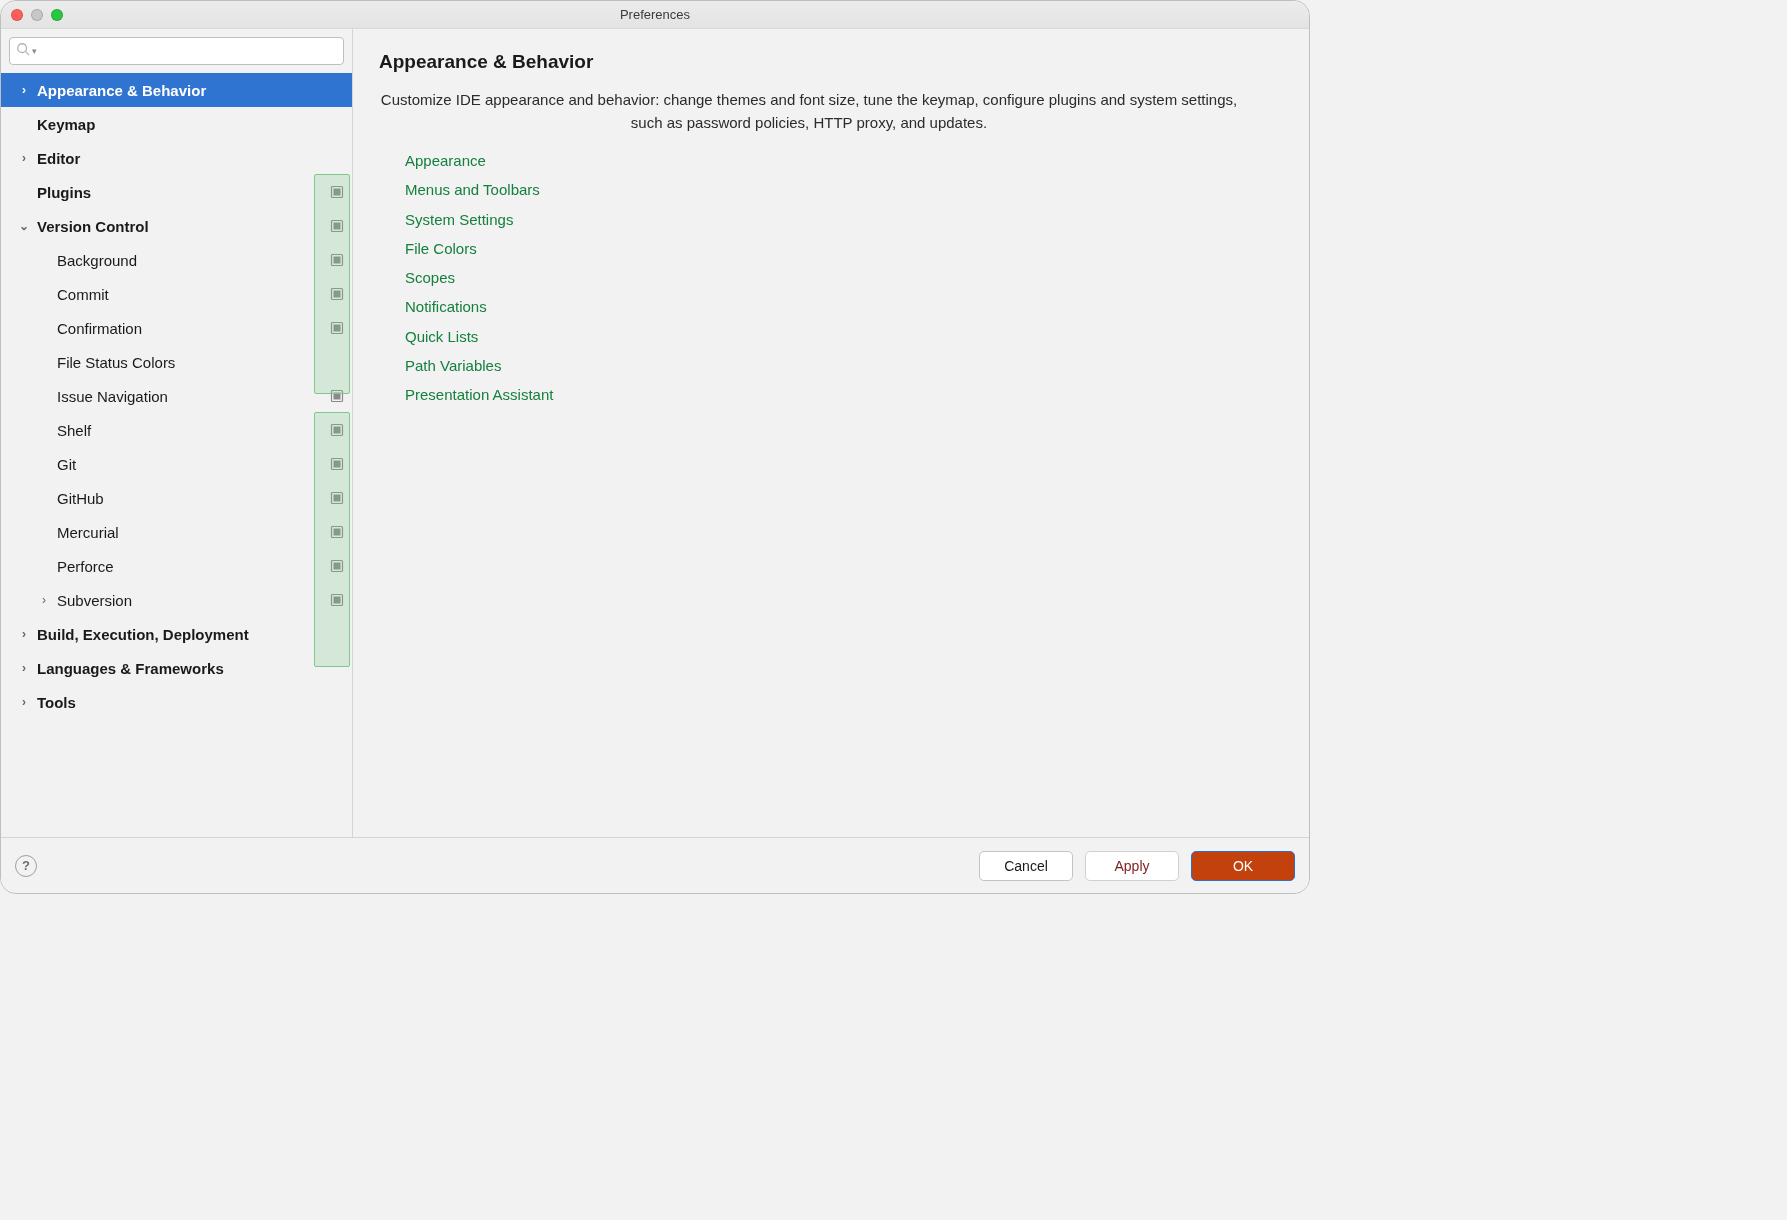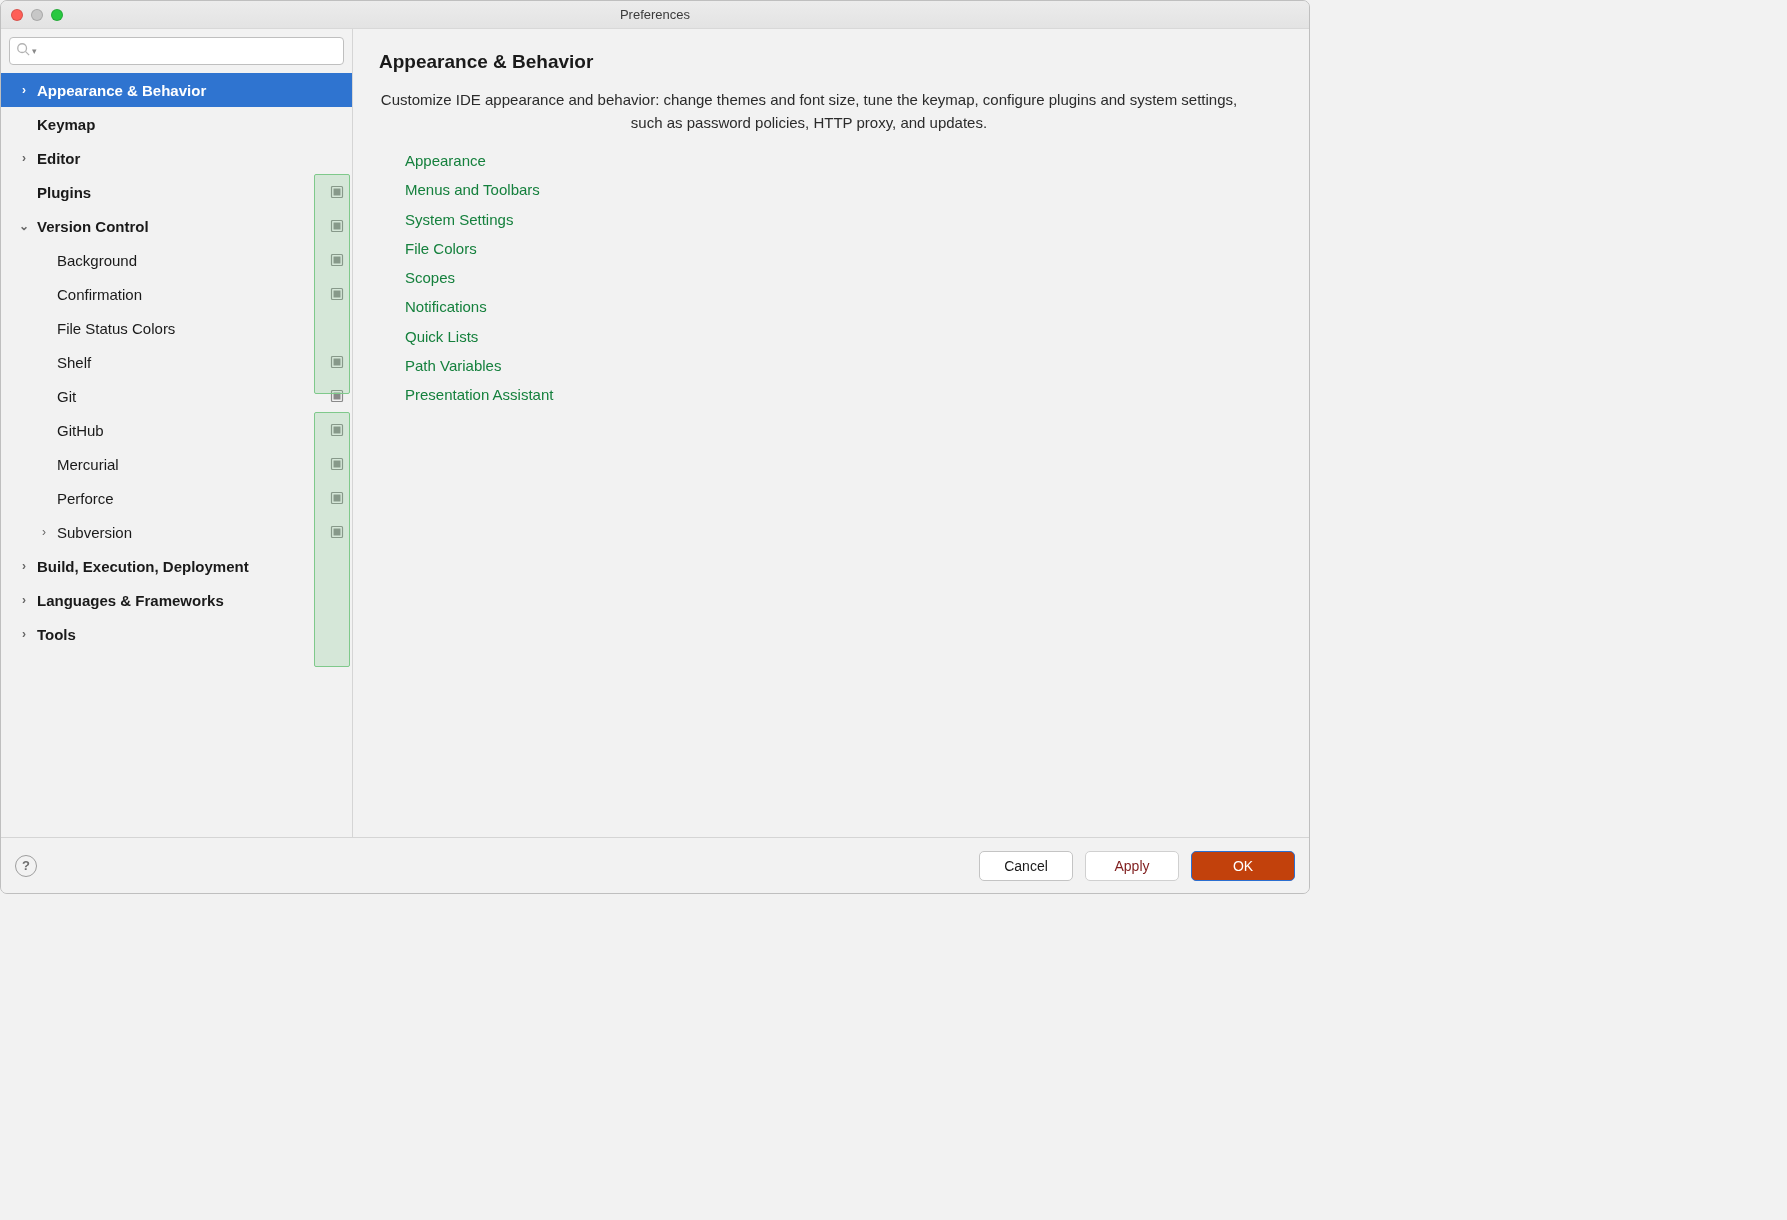--- a/index.html
+++ b/index.html
@@ -1,17 +1,17 @@
 <!DOCTYPE html>
 <html><head>
 <meta charset="utf-8">
 <style>
   * { box-sizing: border-box; margin: 0; padding: 0; }
   html, body { width: 100%; height: 100%; font-family: -apple-system, "Helvetica Neue", Arial, sans-serif; background: #f2f2f2; }
-  .window { width: 1310px; height: 894px; background: #ececec; display: flex; flex-direction: column; border-radius: 7px; overflow: hidden; border: 1px solid #bfbfbf; }
+  .window { width: 1310px; height: 894px; background: #ececec; display: flex; flex-direction: column; border-radius: 16px; overflow: hidden; border: 1px solid #bfbfbf; }
   .titlebar { height: 28px; display: flex; align-items: center; position: relative; background: linear-gradient(#ececec,#e3e3e3); border-bottom: 1px solid #d8d8d8; }
   .traffic { display: flex; gap: 8px; padding-left: 10px; }
   .tl-btn { width: 12px; height: 12px; border-radius: 50%; border: 0.5px solid rgba(0,0,0,0.15); }
   .tl-close { background: #ff5f57; }
   .tl-min { background: #c7c7c7; }
   .tl-max { background: #28c840; }
   .title { position: absolute; left: 0; right: 0; text-align: center; font-size: 13px; color: #3b3b3b; pointer-events: none; }
   .body { flex: 1; display: flex; min-height: 0; background: #f2f2f2; }
   .sidebar { width: 352px; display: flex; flex-direction: column; border-right: 1px solid #d5d5d5; background: #f2f2f2; }
   .searchwrap { padding: 8px; }
@@ -110,31 +110,51 @@
             <span class="label">Background</span>
             <span class="project-icon">
               <svg viewBox="0 0 14 14">
                 <rect x="1.5" y="1.5" width="11" height="11" rx="1" fill="none" stroke="#8a8a8a" stroke-width="1.2"></rect>
                 <rect x="3.5" y="3.5" width="7" height="7" fill="#8a8a8a"></rect>
               </svg>
             </span>
           </div>
           <div class="tree-item child">
             <span class="tw tw-none">·</span>
+            <span class="label">Commit</span>
+            <span class="project-icon">
+              <svg viewBox="0 0 14 14">
+                <rect x="1.5" y="1.5" width="11" height="11" rx="1" fill="none" stroke="#8a8a8a" stroke-width="1.2"></rect>
+                <rect x="3.5" y="3.5" width="7" height="7" fill="#8a8a8a"></rect>
+              </svg>
+            </span>
+          </div>
+          <div class="tree-item child">
+            <span class="tw tw-none">·</span>
             <span class="label">Confirmation</span>
             <span class="project-icon">
               <svg viewBox="0 0 14 14">
                 <rect x="1.5" y="1.5" width="11" height="11" rx="1" fill="none" stroke="#8a8a8a" stroke-width="1.2"></rect>
                 <rect x="3.5" y="3.5" width="7" height="7" fill="#8a8a8a"></rect>
               </svg>
             </span>
           </div>
           <div class="tree-item child">
             <span class="tw tw-none">·</span>
             <span class="label">File Status Colors</span>
+          </div>
+          <div class="tree-item child">
+            <span class="tw tw-none">·</span>
+            <span class="label">Issue Navigation</span>
+            <span class="project-icon">
+              <svg viewBox="0 0 14 14">
+                <rect x="1.5" y="1.5" width="11" height="11" rx="1" fill="none" stroke="#8a8a8a" stroke-width="1.2"></rect>
+                <rect x="3.5" y="3.5" width="7" height="7" fill="#8a8a8a"></rect>
+              </svg>
+            </span>
           </div>
           <div class="tree-item child">
             <span class="tw tw-none">·</span>
             <span class="label">Shelf</span>
             <span class="project-icon">
               <svg viewBox="0 0 14 14">
                 <rect x="1.5" y="1.5" width="11" height="11" rx="1" fill="none" stroke="#8a8a8a" stroke-width="1.2"></rect>
                 <rect x="3.5" y="3.5" width="7" height="7" fill="#8a8a8a"></rect>
               </svg>
             </span>

